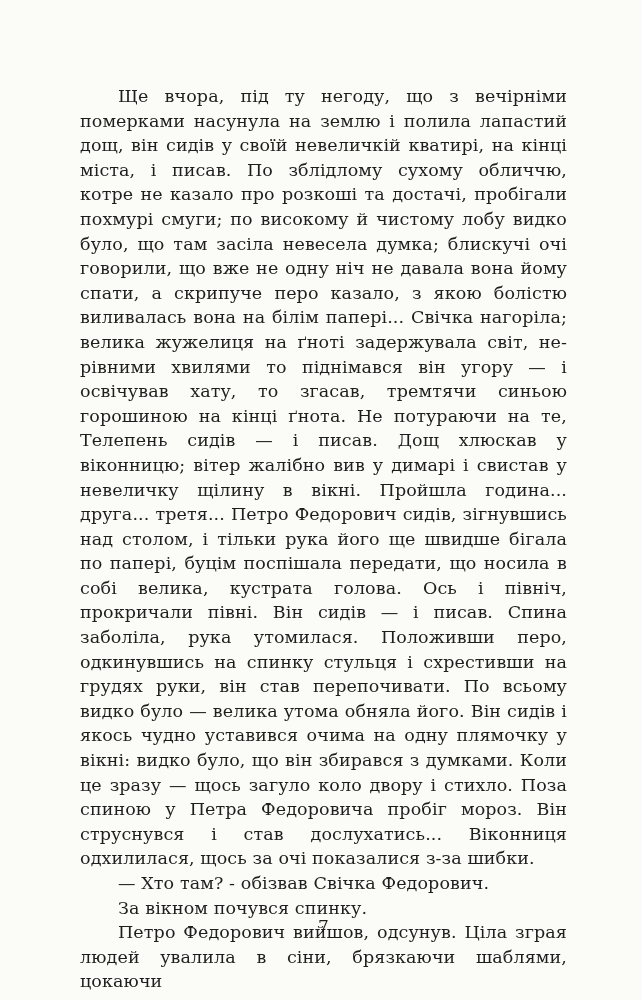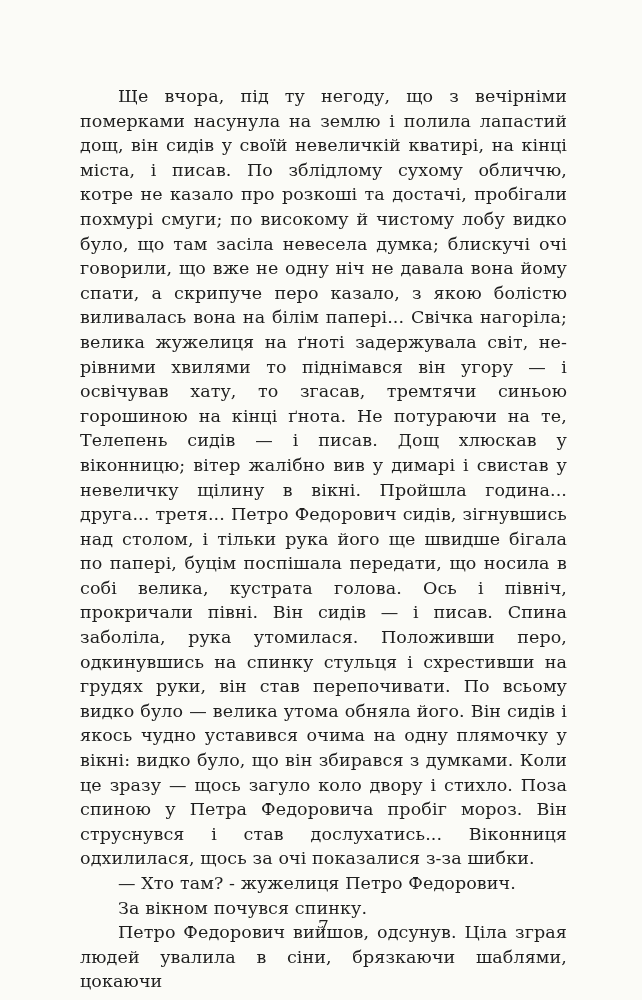--- a/index.html
+++ b/index.html
@@ -45,18 +45,18 @@
       font-size: 17px;
       color: #1e1e1e;
     }
   </style>
 </head>
 <body>
 
 <div class="page">
   <div class="text-block">
     <p lang="uk">Ще вчора, під ту негоду, що з вечірніми померками насунула на землю і полила лапастий дощ, він сидів у своїй невеличкій кватирі, на кінці міста, і писав. По зблідлому сухому обличчю, котре не казало про роз­коші та достачі, пробігали похмурі смуги; по високому й чистому лобу видко було, що там засіла невесела думка; блискучі очі говорили, що вже не одну ніч не давала вона йому спати, а скрипуче перо казало, з якою болістю виливалась вона на білім папері... Свічка наго­ріла; велика жужелиця на ґноті задержувала світ, не­рівними хвилями то піднімався він угору — і освічував хату, то згасав, тремтячи синьою горошиною на кінці ґнота. Не потураючи на те, Телепень сидів — і писав. Дощ хлюскав у віконницю; вітер жалібно вив у димарі і свистав у невеличку щілину в вікні. Пройшла го­дина... друга... третя... Петро Федорович сидів, зігнув­шись над столом, і тільки рука його ще швидше бігала по папері, буцім поспішала передати, що носила в собі велика, кустрата голова. Ось і північ, прокричали півні. Він сидів — і писав. Спина заболіла, рука утомилася. Положивши перо, одкинувшись на спинку стульця і схрестивши на грудях руки, він став перепочивати. По всьому видко було — велика утома обняла його. Він сидів і якось чудно уставився очима на одну плямочку у вікні: видко було, що він збирався з думками. Коли це зразу — щось загуло коло двору і стихло. Поза спи­ною у Петра Федоровича пробіг мороз. Він струснувся і став дослухатись... Віконниця одхилилася, щось за очі показалися з-за шибки.</p>
-    <p lang="uk">— Хто там? - жужелиця Петро Федорович.</p>
+    <p lang="uk">— Хто там? - обізвав Свічка Федорович.</p>
     <p lang="uk">За вікном почувся спинку.</p>
     <p lang="uk">Петро Федорович вийшов, одсунув. Ціла зграя лю­дей увалила в сіни, брязкаючи шаблями, цокаючи</p>
   </div>
   <div class="page-number">7</div>
 </div>
 
 </body></html>

